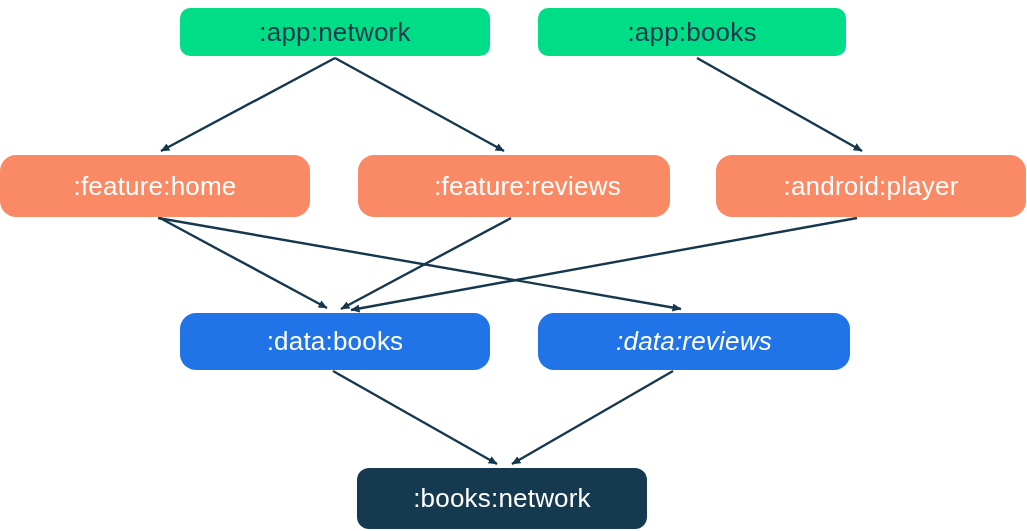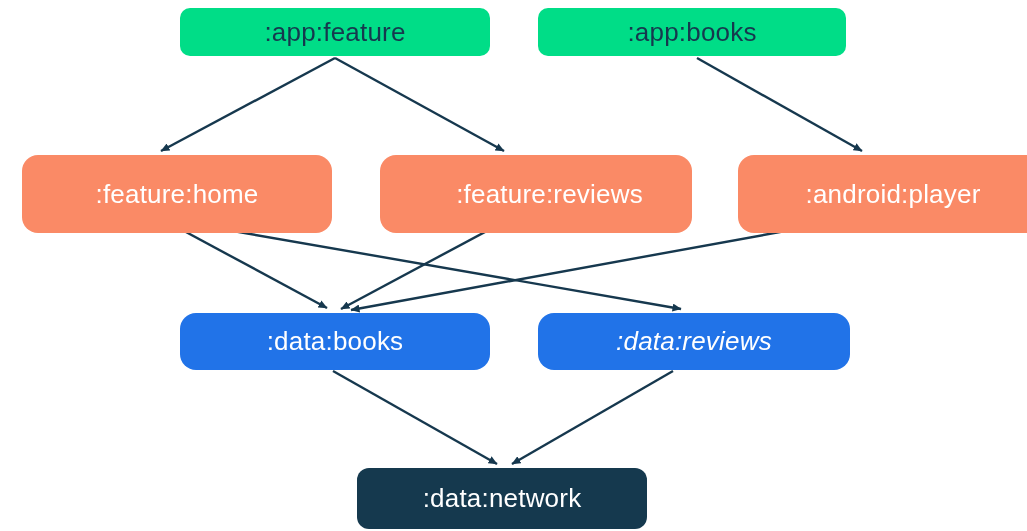--- a/index.html
+++ b/index.html
@@ -35,23 +35,22 @@
   }
   .node-app {
     background: #00DD87;
     color: #16384E;
     height: 48px;
     border-radius: 10px;
   }
   .node-feature {
     background: #FA8A66;
     color: #ffffff;
-    height: 78px;
+    height: 62px;
     border-radius: 16px;
-    margin-left: 22px;
   }
   .node-data {
     background: #2173E8;
     color: #ffffff;
     height: 57px;
     border-radius: 16px;
   }
   .node-core {
     background: #15394E;
     color: #ffffff;
@@ -85,29 +84,29 @@
       <line x1="697" y1="58" x2="862" y2="151" marker-end="url(#arrow)"></line>
       <line x1="160" y1="218" x2="327" y2="308" marker-end="url(#arrow)"></line>
       <line x1="158" y1="218" x2="681" y2="309" marker-end="url(#arrow)"></line>
       <line x1="511" y1="218" x2="341" y2="309" marker-end="url(#arrow)"></line>
       <line x1="857" y1="218" x2="351" y2="310" marker-end="url(#arrow)"></line>
       <line x1="333" y1="371" x2="497" y2="464" marker-end="url(#arrow)"></line>
       <line x1="673" y1="371" x2="512" y2="464" marker-end="url(#arrow)"></line>
     </g>
   </svg>
 
-  <div class="node node-app" id="node-app-android">:app:feature</div>
+  <div class="node node-app" id="node-app-android">:app:network</div>
 
   <div class="node node-app" id="node-app-auto">:app:books</div>
 
   <div class="node node-feature" id="node-feature-home">:feature:home</div>
 
   <div class="node node-feature" id="node-feature-reviews">:feature:reviews</div>
 
   <div class="node node-feature" id="node-feature-player">:android:player</div>
 
   <div class="node node-data" id="node-data-books">:data:books</div>
 
   <div class="node node-data" id="node-data-reviews">:data:reviews</div>
 
-  <div class="node node-core" id="node-core-network">:data:network</div>
+  <div class="node node-core" id="node-core-network">:books:network</div>
 
 </div>
 
 </body></html>

